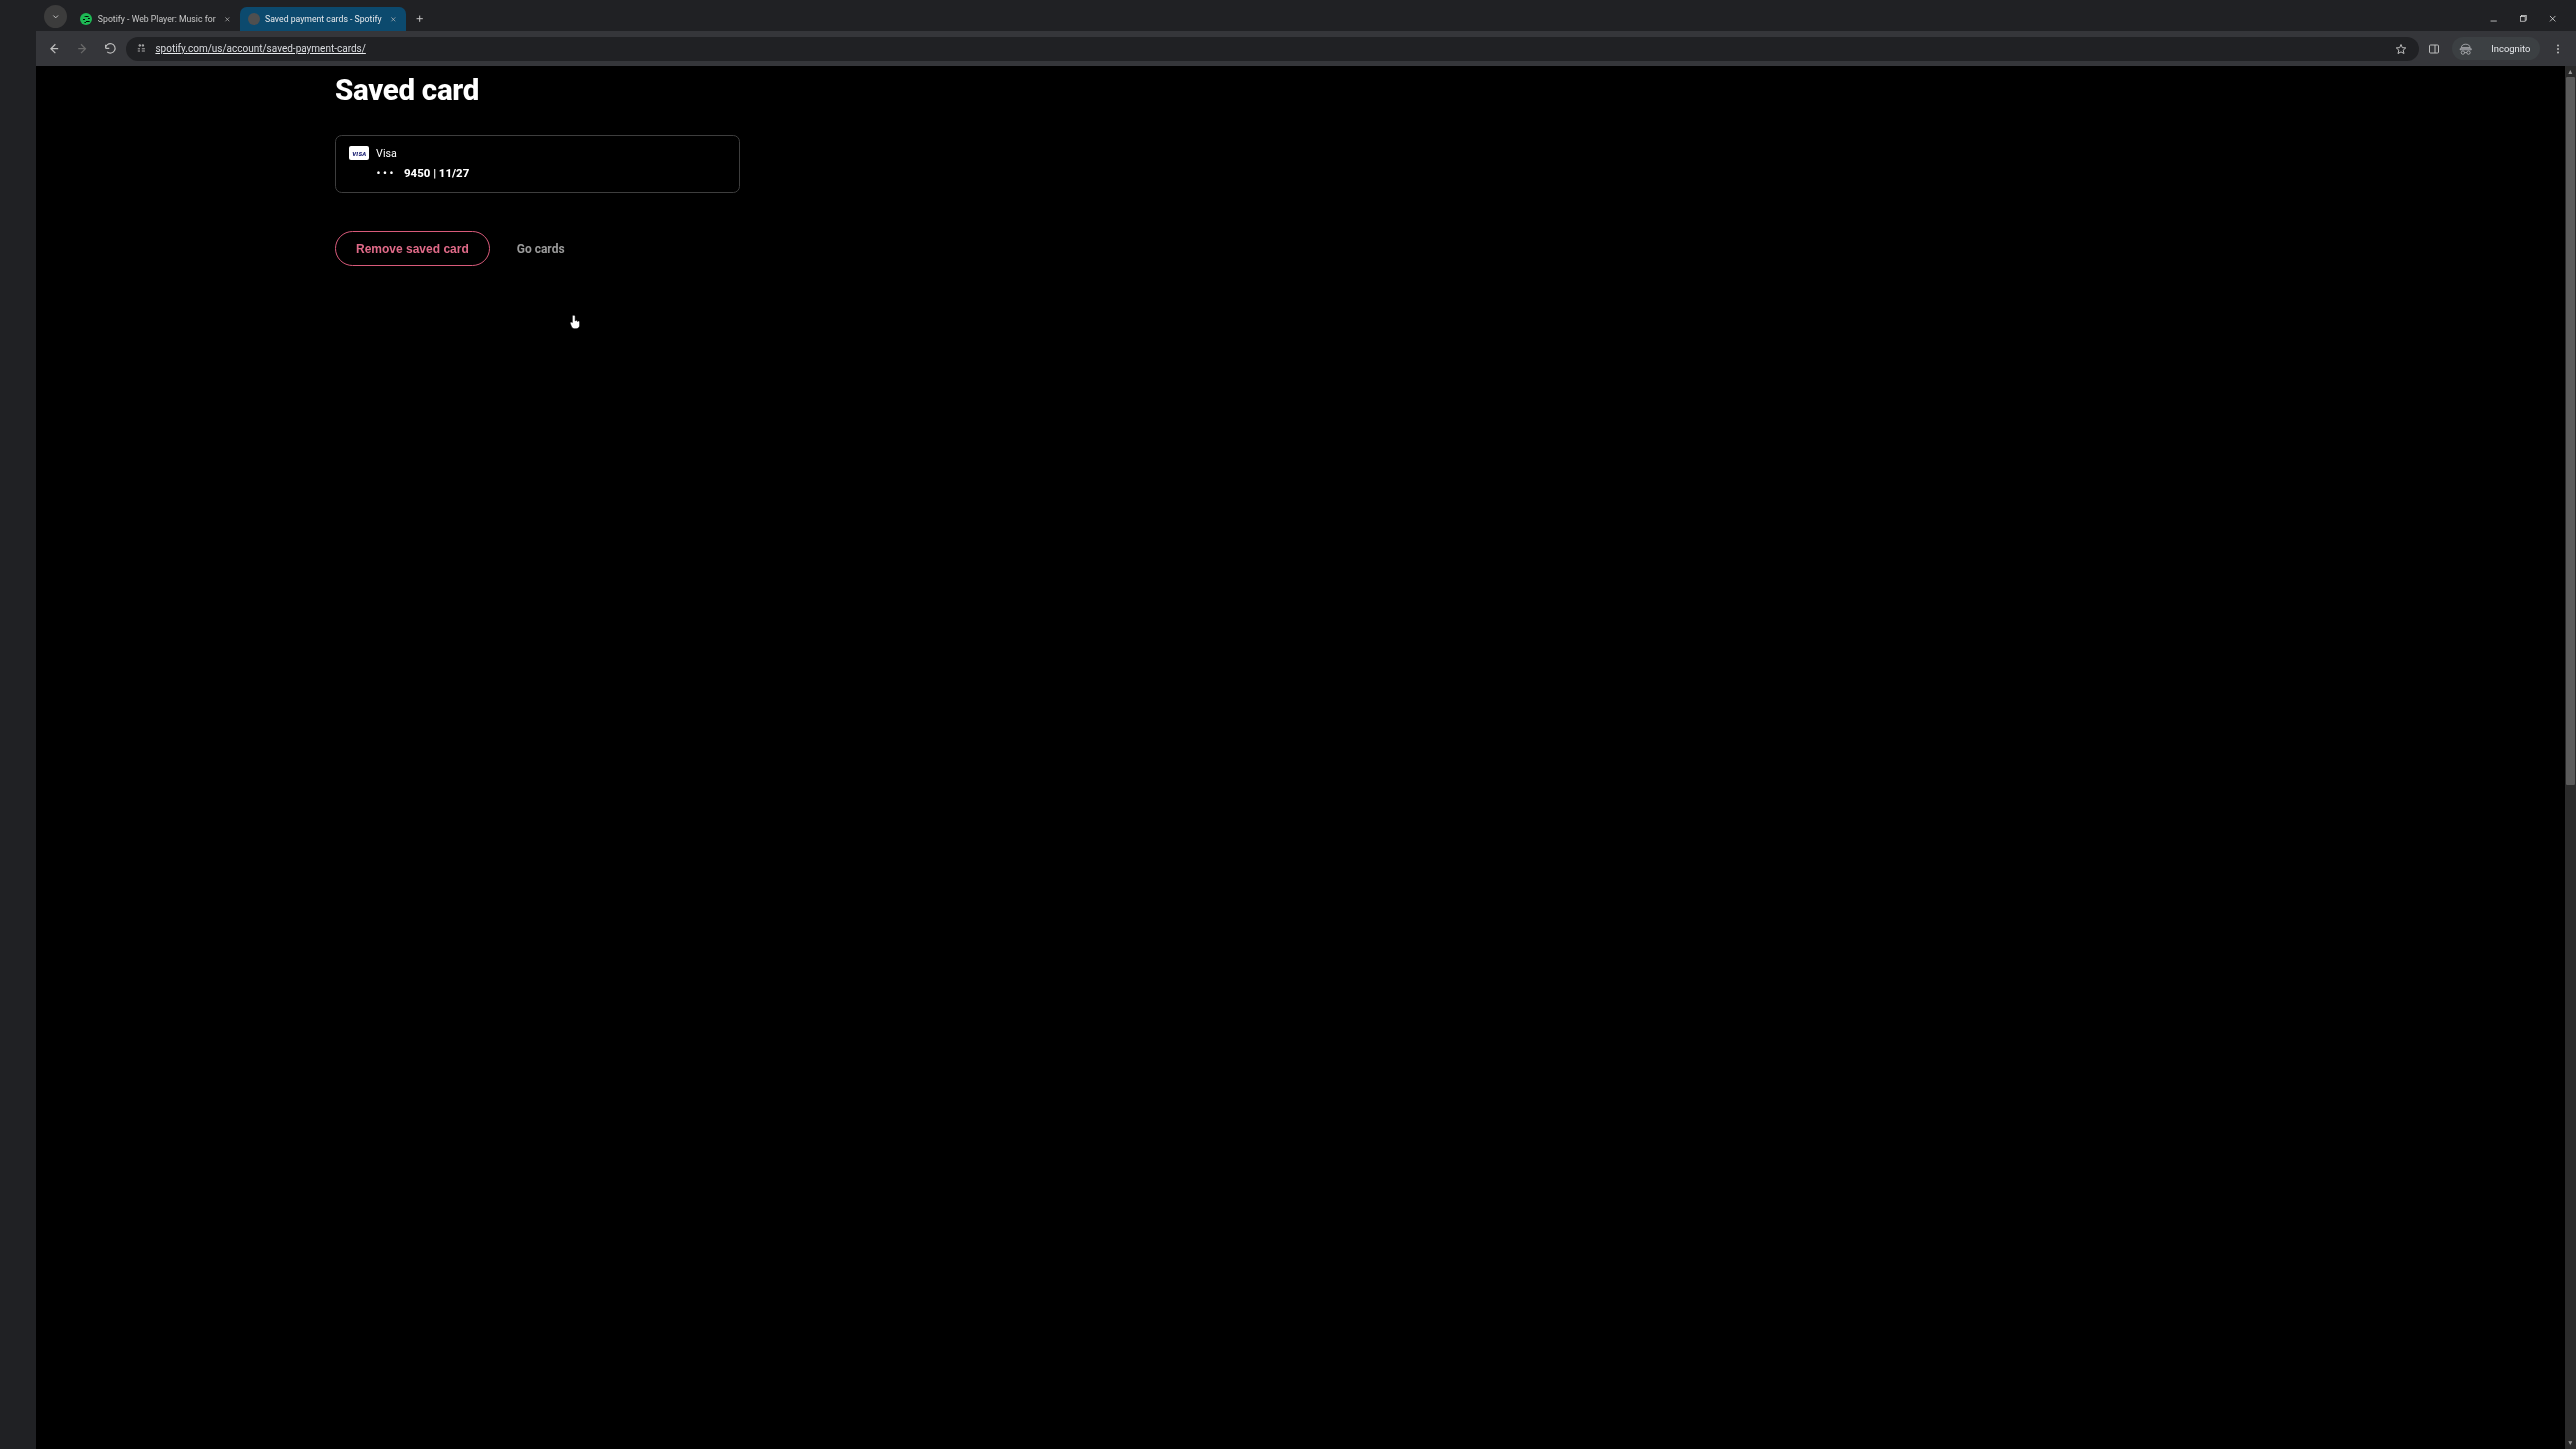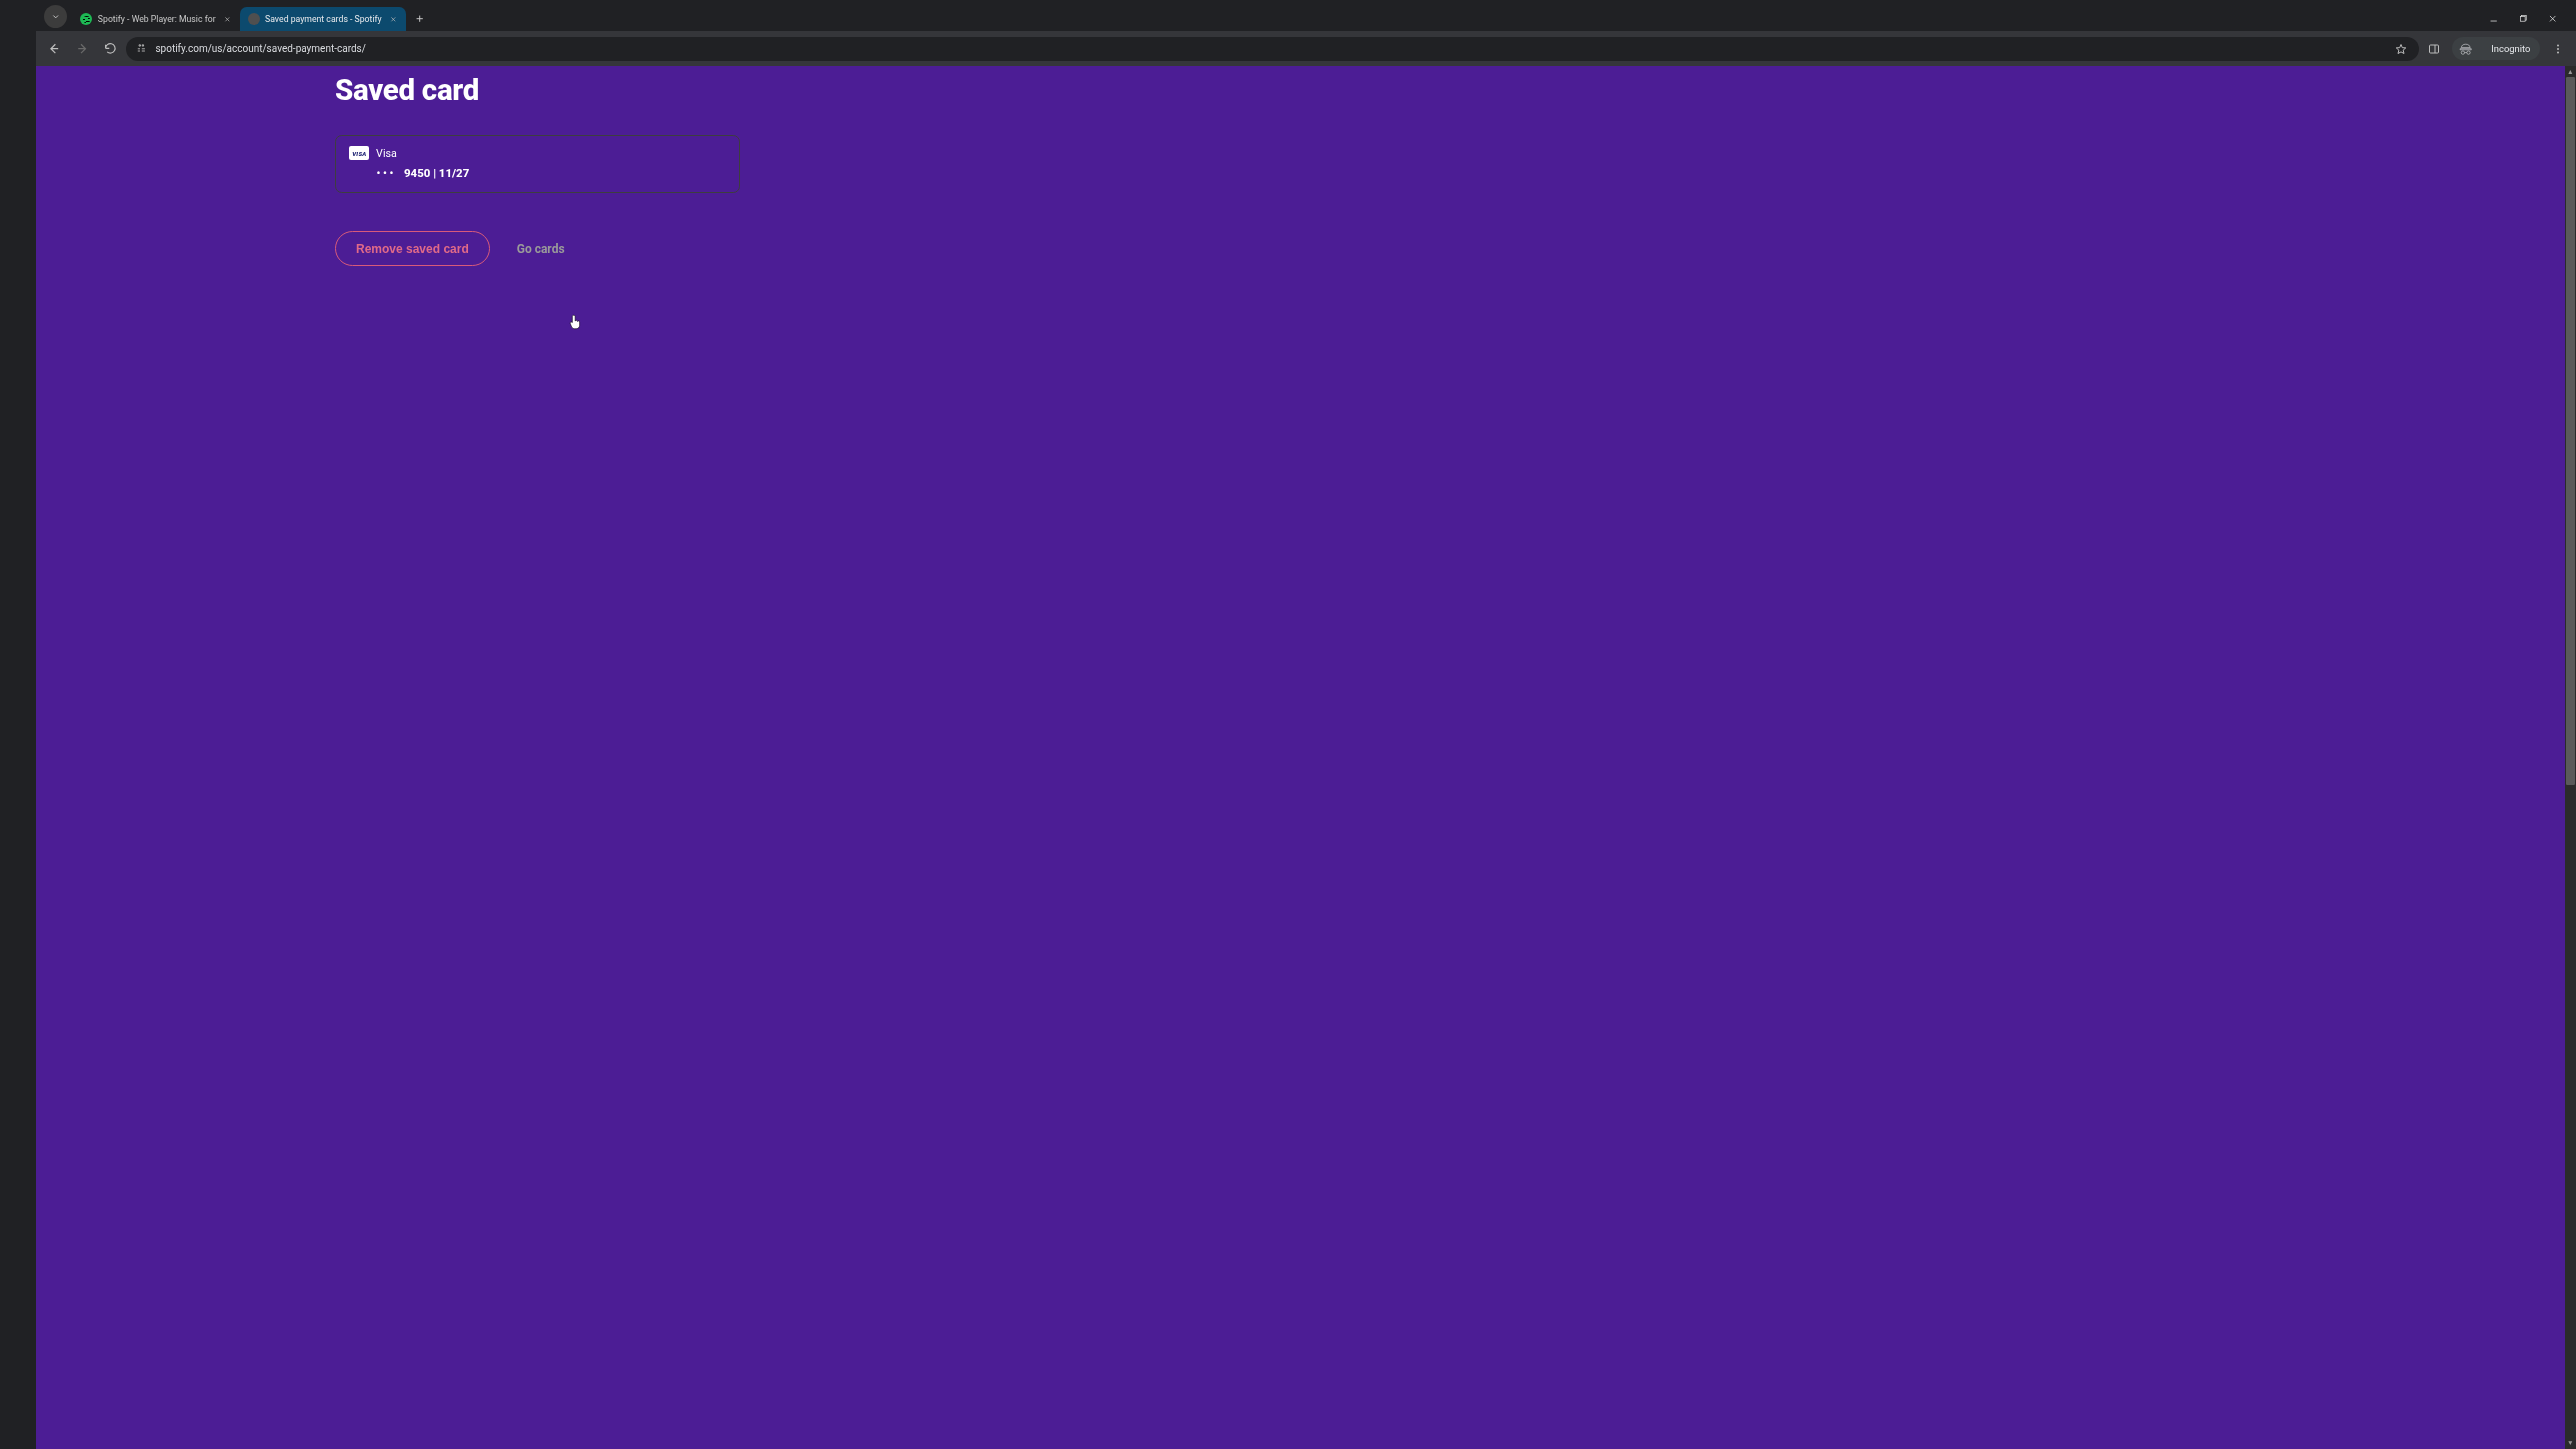--- a/index.html
+++ b/index.html
@@ -103,38 +103,39 @@
   }
   .tbtn.disabled { color:#6a6a6a; }
   .omnibox {
     flex:1;
     height: 24px;
     background:#202124;
     border-radius: 12px;
     display:flex; align-items:center;
     padding: 0 8px; gap:6.7px;
     color:#e8eaed;
+    text-decoration:underline;
   }
   .omnibox .site-chip {
     width:14.8px;height:14.8px;display:flex;align-items:center;justify-content:center;color:#bdbdbd;
   }
   .omnibox .url { font-size: 10px; color:#dadce0; }
   .omnibox .right { margin-left:auto; display:flex; gap:4px; }
   .incognito-pill {
     display:flex; align-items:center; gap:19px;
     background:#3c4043; color:#e8eaed;
     height:23px; padding:0 9.4px 0 6.7px; border-radius:11.4px;
     font-size:9.4px; margin: 0 2.7px;
   }
 
   
   .viewport {
     flex:1;
     position:relative;
-    background:#4c1d95;
+    background:#000000;
     overflow:hidden;
   }
   .page-scroll {
     position:absolute; inset:0;
     overflow:hidden;
   }
   .page {
     width:100%;
     color:#fff;
   }

